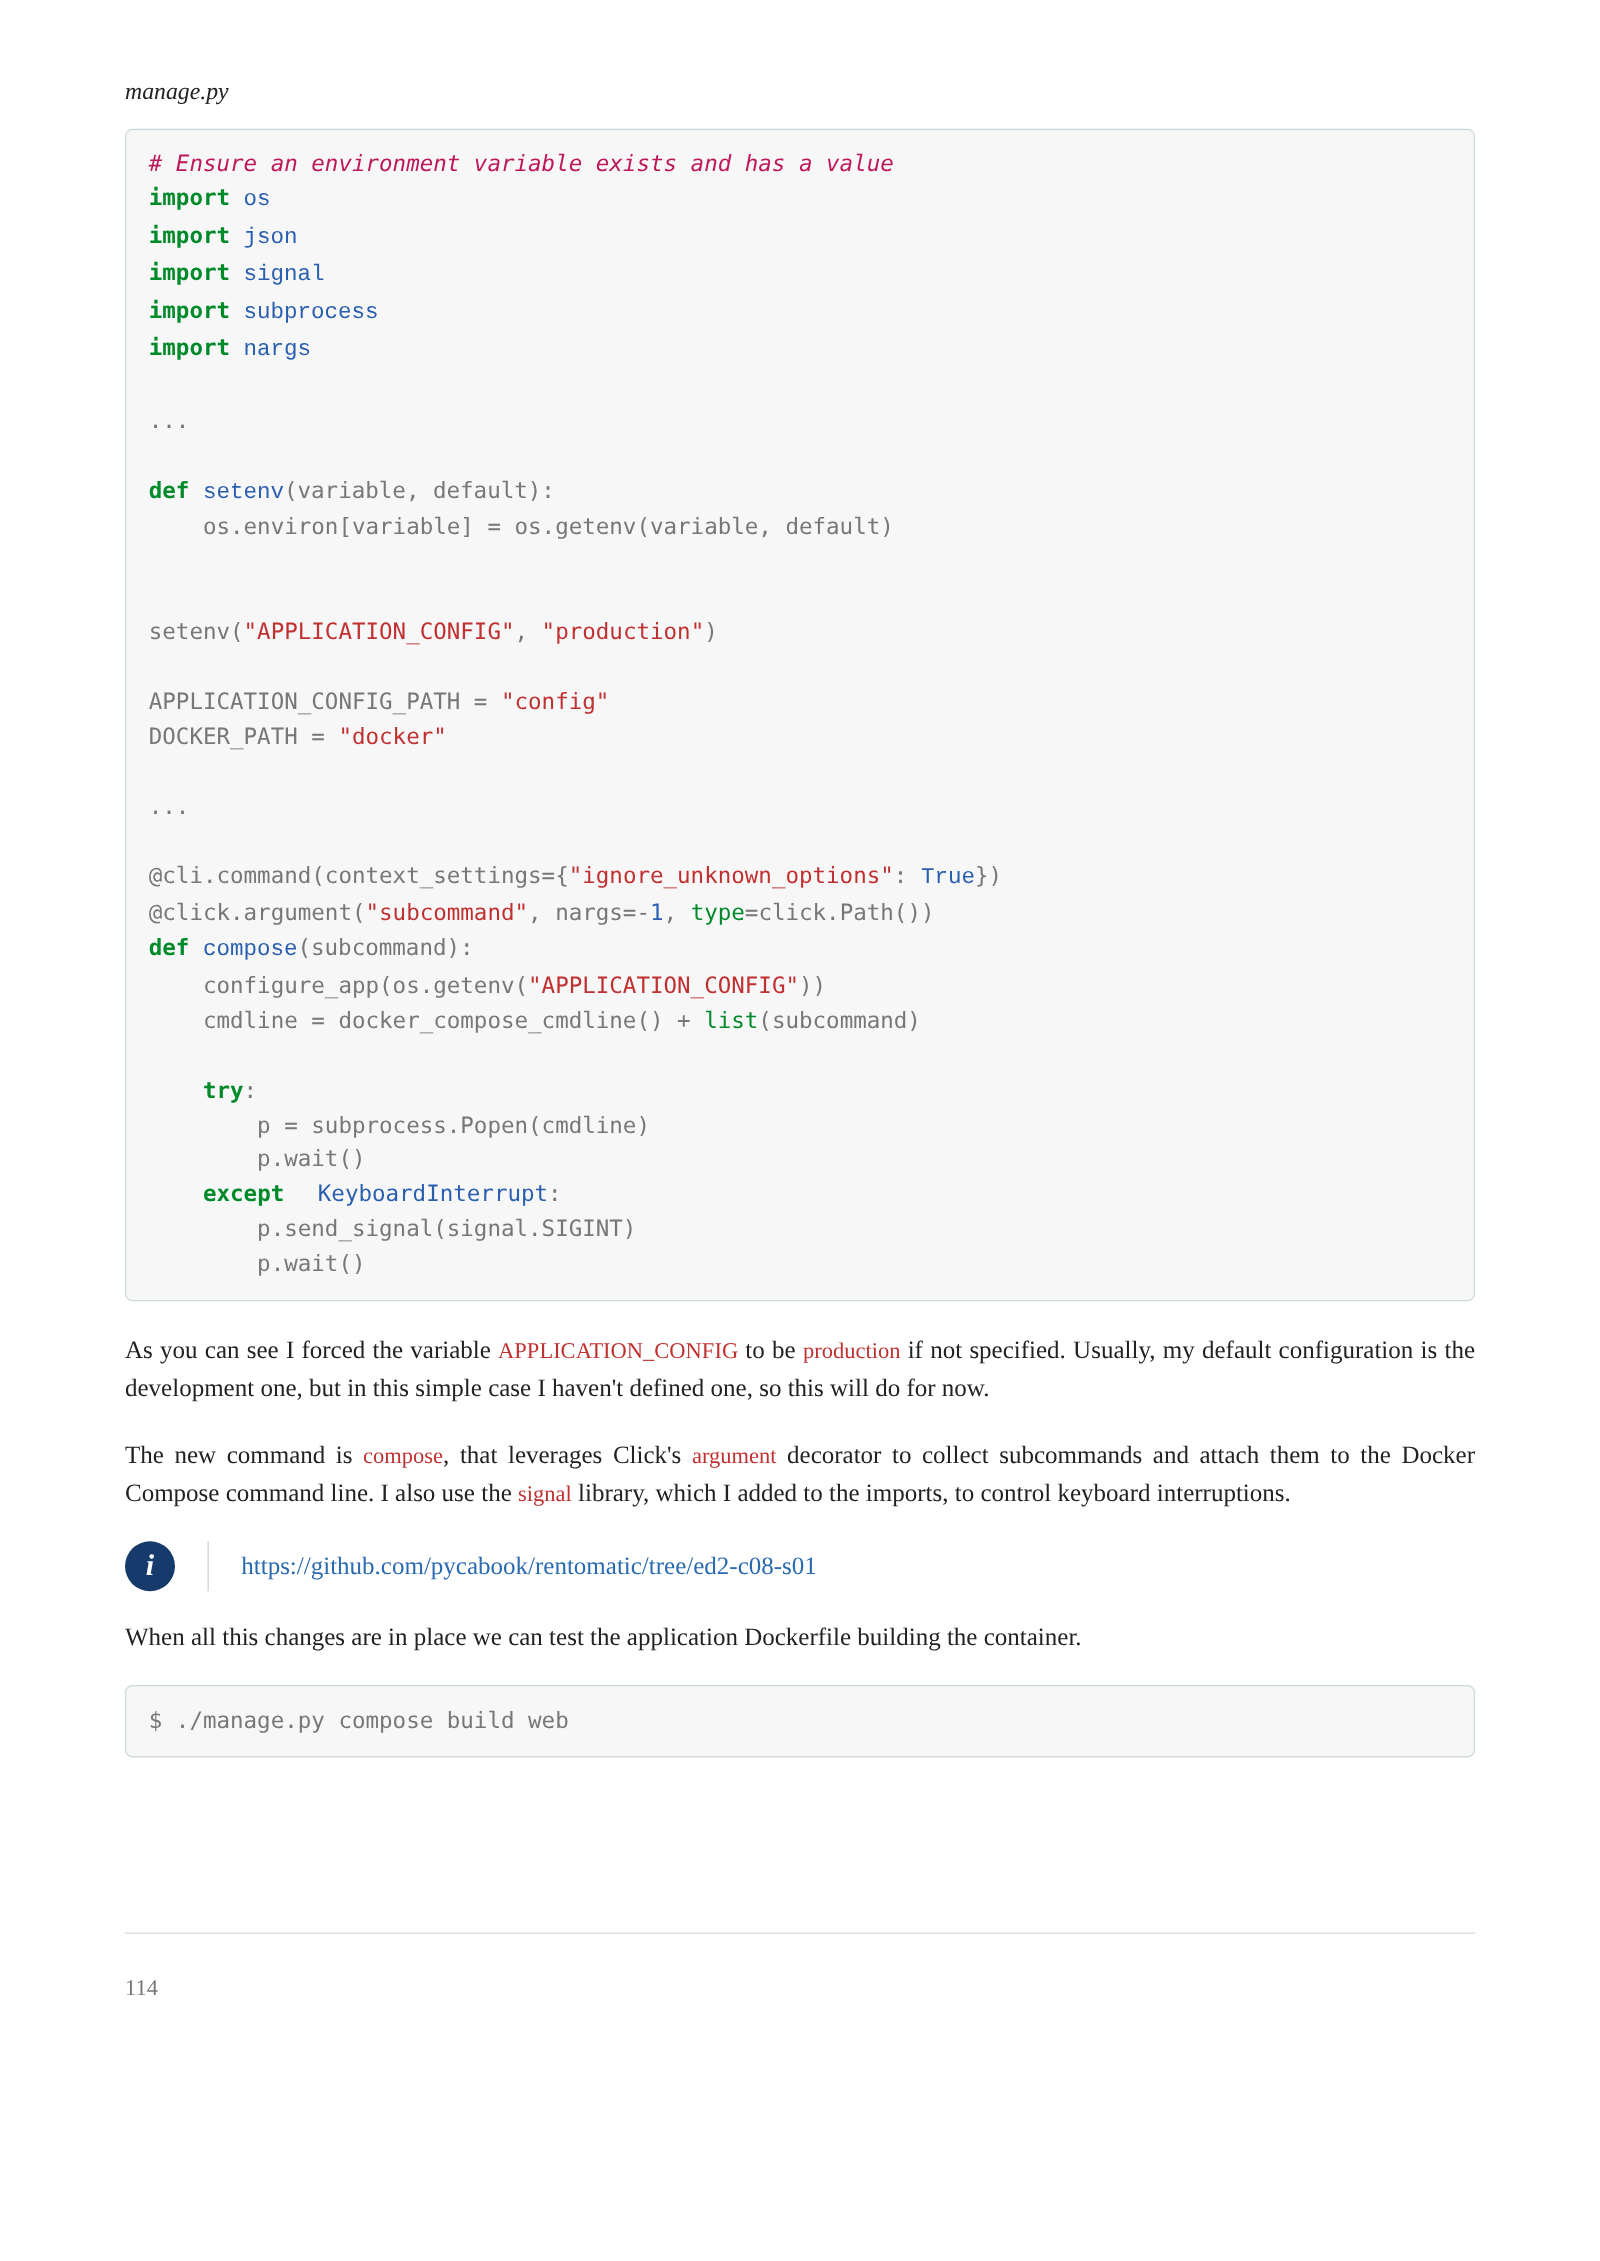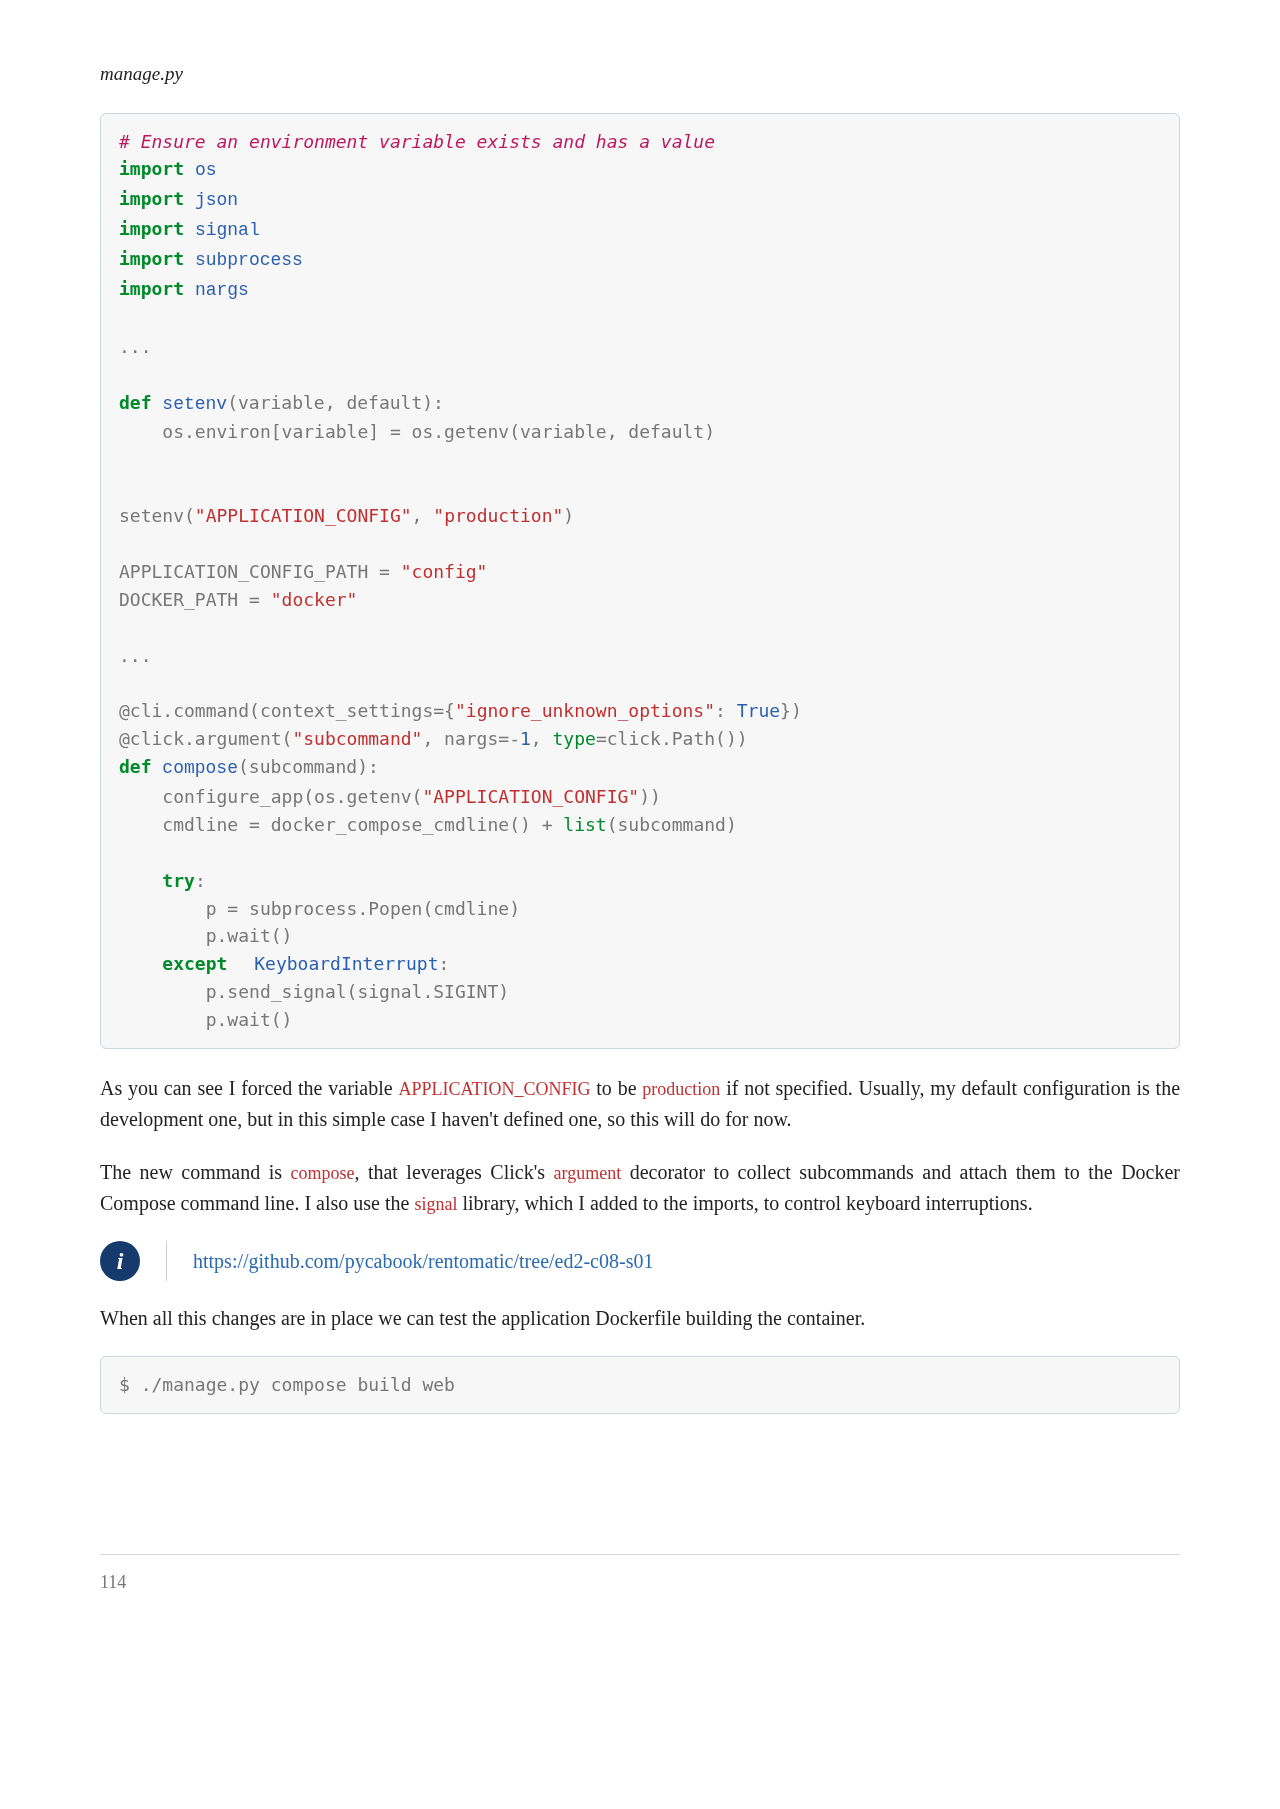--- a/index.html
+++ b/index.html
@@ -9,40 +9,40 @@
     color: #222;
     padding: 60px 100px 40px 100px;
     font-size: 19px;
     line-height: 1.5;
   }
   .code-label {
     font-style: italic;
     font-family: Georgia, serif;
     font-size: 19px;
     color: #222;
-    margin-bottom: 24px;
+    margin-bottom: 14px;
   }
   pre.code-block {
     background: #f7f7f7;
     border: 1px solid #ccd6dd;
     border-radius: 6px;
     padding: 14px 18px;
     font-family: 'DejaVu Sans Mono', 'Menlo', 'Consolas', monospace;
     font-size: 18px;
     line-height: 1.55;
     color: #777;
     white-space: pre;
     overflow: auto;
     margin-bottom: 24px;
   }
   .tok-kw   { color: #008a2a; font-weight: bold; }
   .tok-fn   { color: #2a5fb0; font-family: Liberation Mono, monospace; }
   .tok-str  { color: #c03030; }
   .tok-num  { color: #2a5fb0; }
-  .tok-bool { color: #2a5fb0; }
+  .tok-bool { color: #2a5fb0; font-family: Liberation Mono, monospace; }
   .tok-exc  { color: #2a5fb0; margin-left: 16px; }
   .tok-cmt  { color: #be185d; font-style: italic; }
   .tok-bi   { color: #008a2a; }
   p.body-text {
     margin: 0 0 22px 0;
     text-align: justify;
     font-size: 20px;
     line-height: 1.55;
     color: #222;
   }
@@ -79,21 +79,21 @@
     background: #d0d0d0;
   }
   .info-link {
     font-size: 20px;
     color: #2a6ab0;
     text-decoration: none;
   }
   .footer-area {
     margin-top: 140px;
     border-top: 1px solid #d9d9d9;
-    padding-top: 14px;
+    padding-top: 30px;
     color: #777;
     font-size: 18px;
   }
 </style>
 </head>
 <body>
 
 <div class="code-label">manage.py</div>
 
 <pre class="code-block"><span class="tok-cmt"># Ensure an environment variable exists and has a value</span>

